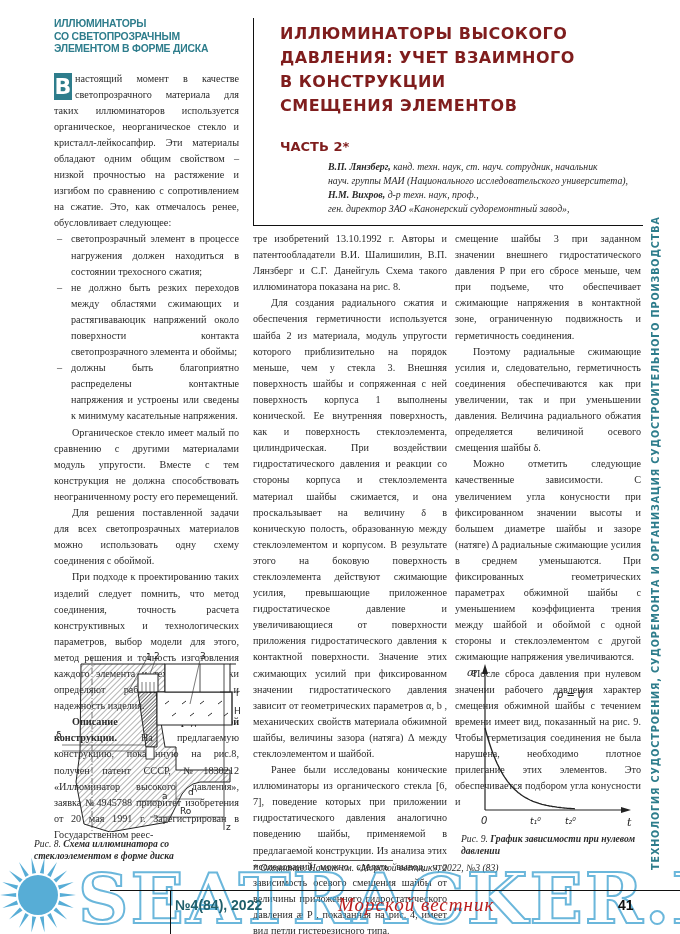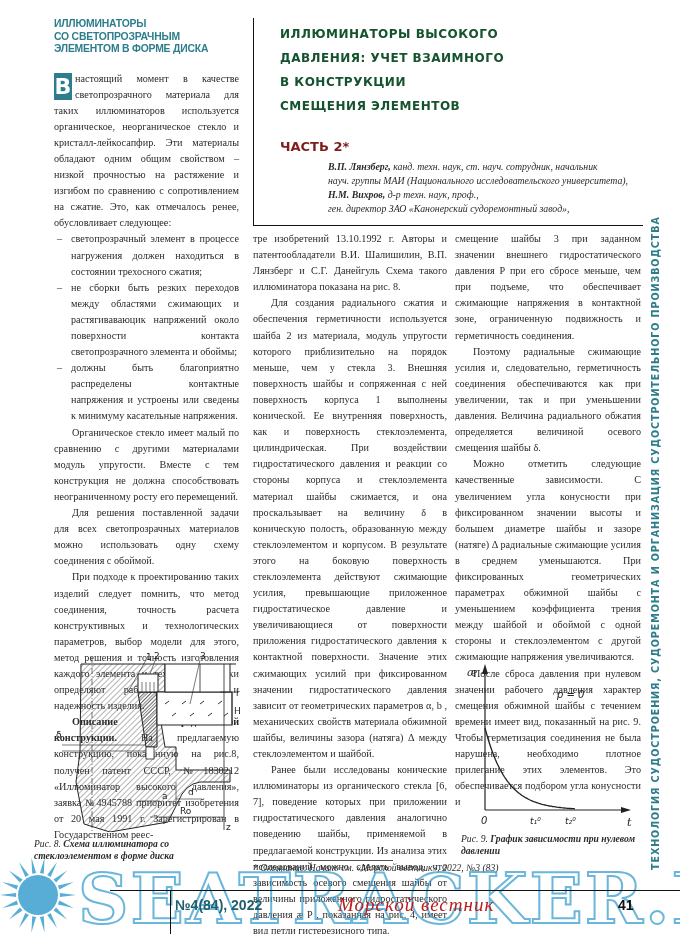--- a/index.html
+++ b/index.html
@@ -15,21 +15,21 @@
   .body-text p.noindent { text-indent: 0; }
   #left-body { margin-top: 15px; }
   .dropcap { float: left; width: 18px; height: 27px; background: #2e7d8c; color: #ffffff; font-family: "DejaVu Sans", sans-serif; font-weight: bold; font-size: 22px; line-height: 27px; text-align: center; margin-right: 3px; margin-top: 2px; }
   ul.dash { list-style: none; }
   ul.dash li { position: relative; padding-left: 17px; text-align: justify; }
   ul.dash li::before { content: "–"; position: absolute; left: 3px; }
   b.lead { font-weight: bold; }
 
   
   #title-block { position: absolute; left: 253px; top: 18px; width: 390px; height: 208px; border-left: 1px solid #111; border-bottom: 1px solid #111; padding-left: 26px; }
-  #main-title { font-family: "DejaVu Sans", sans-serif; font-weight: 900; font-size: 12px; line-height: 24px; color: #14532d; text-transform: uppercase; letter-spacing: 0.5px; padding-top: 4px; }
+  #main-title { font-family: "DejaVu Sans", sans-serif; font-weight: 900; font-size: 16px; line-height: 24px; color: #7f1d1d; text-transform: uppercase; letter-spacing: 0.5px; padding-top: 4px; }
   #main-title div { white-space: nowrap; }
   #part-label { font-family: "DejaVu Sans", sans-serif; font-weight: 900; font-size: 13px; color: #7f1d1d; margin-top: 21px; }
   #authors { font-size: 9.8px; line-height: 14px; margin-top: 6px; font-style: italic; margin-left: 48px; }
   #authors b { font-style: italic; font-weight: bold; }
 
   
   #mid-col { position: absolute; left: 253px; top: 231px; width: 194px; }
   #right-col { position: absolute; left: 455px; top: 231px; width: 186px; }
 
   
@@ -62,21 +62,21 @@
 <div id="left-col">
   <div id="left-heading">
     <div>ИЛЛЮМИНАТОРЫ</div>
     <div>СО СВЕТОПРОЗРАЧНЫМ</div>
     <div>ЭЛЕМЕНТОМ В ФОРМЕ ДИСКА</div>
   </div>
   <div id="left-body" class="body-text">
     <p class="noindent"><span class="dropcap">В</span><span>настоящий момент в качестве светопрозрачного материала для таких иллюминаторов используется органическое, неорганическое стекло и кристалл-лейкосапфир. Эти материалы обладают одним общим свойством – низкой прочностью на растяжение и изгибом по сравнению с сопротивлением на сжатие. Это, как отмечалось ренее, обусловливает следующее:</span></p>
     <ul class="dash">
       <li>светопрозрачный элемент в процессе нагружения должен находиться в состоянии трехосного сжатия;</li>
-      <li>не сборки быть резких переходов между областями сжимающих и растягиваваюцик напряжений около поверхности контакта светопрозрачного элемента и обоймы;</li>
+      <li>не должно быть резких переходов между областями сжимающих и растягиваваюцик напряжений около поверхности контакта светопрозрачного элемента и обоймы;</li>
       <li>должны быть благоприятно распределены контактные напряжения и устроены или сведены к минимуму касательные напряжения.</li>
     </ul>
     <p>Органическое стекло имеет малый по сравнению с другими материалами модуль упругости. Вместе с тем конструкция не должна способствовать неограниченному росту его перемещений.</p>
     <p>Для решения поставленной задачи для всех светопрозрачных материалов можно использовать одну схему соединения с обоймой.</p>
     <p>При подходе к проектированию таких изделий следует помнить, что метод соединения, точность расчета конструктивных и технологических параметров, выбор модели для этого, метод решения и точность изготовления каждого элемента и технология сборки определяют рабочее давление и надежность изделия.</p>
     <p><b class="lead">Описание предлагаемой конструкции.</b><span> На предлагаемую конструкцию, показанную на рис.8, получен патент СССР, №1830212 «Иллюминатор высокого давления», заявка №4945788 приоритет изобретения от 20 мая 1991 г. Зарегистрирован в Государственном реес-</span></p>
   </div>
 </div>
 
 <div id="title-block">

